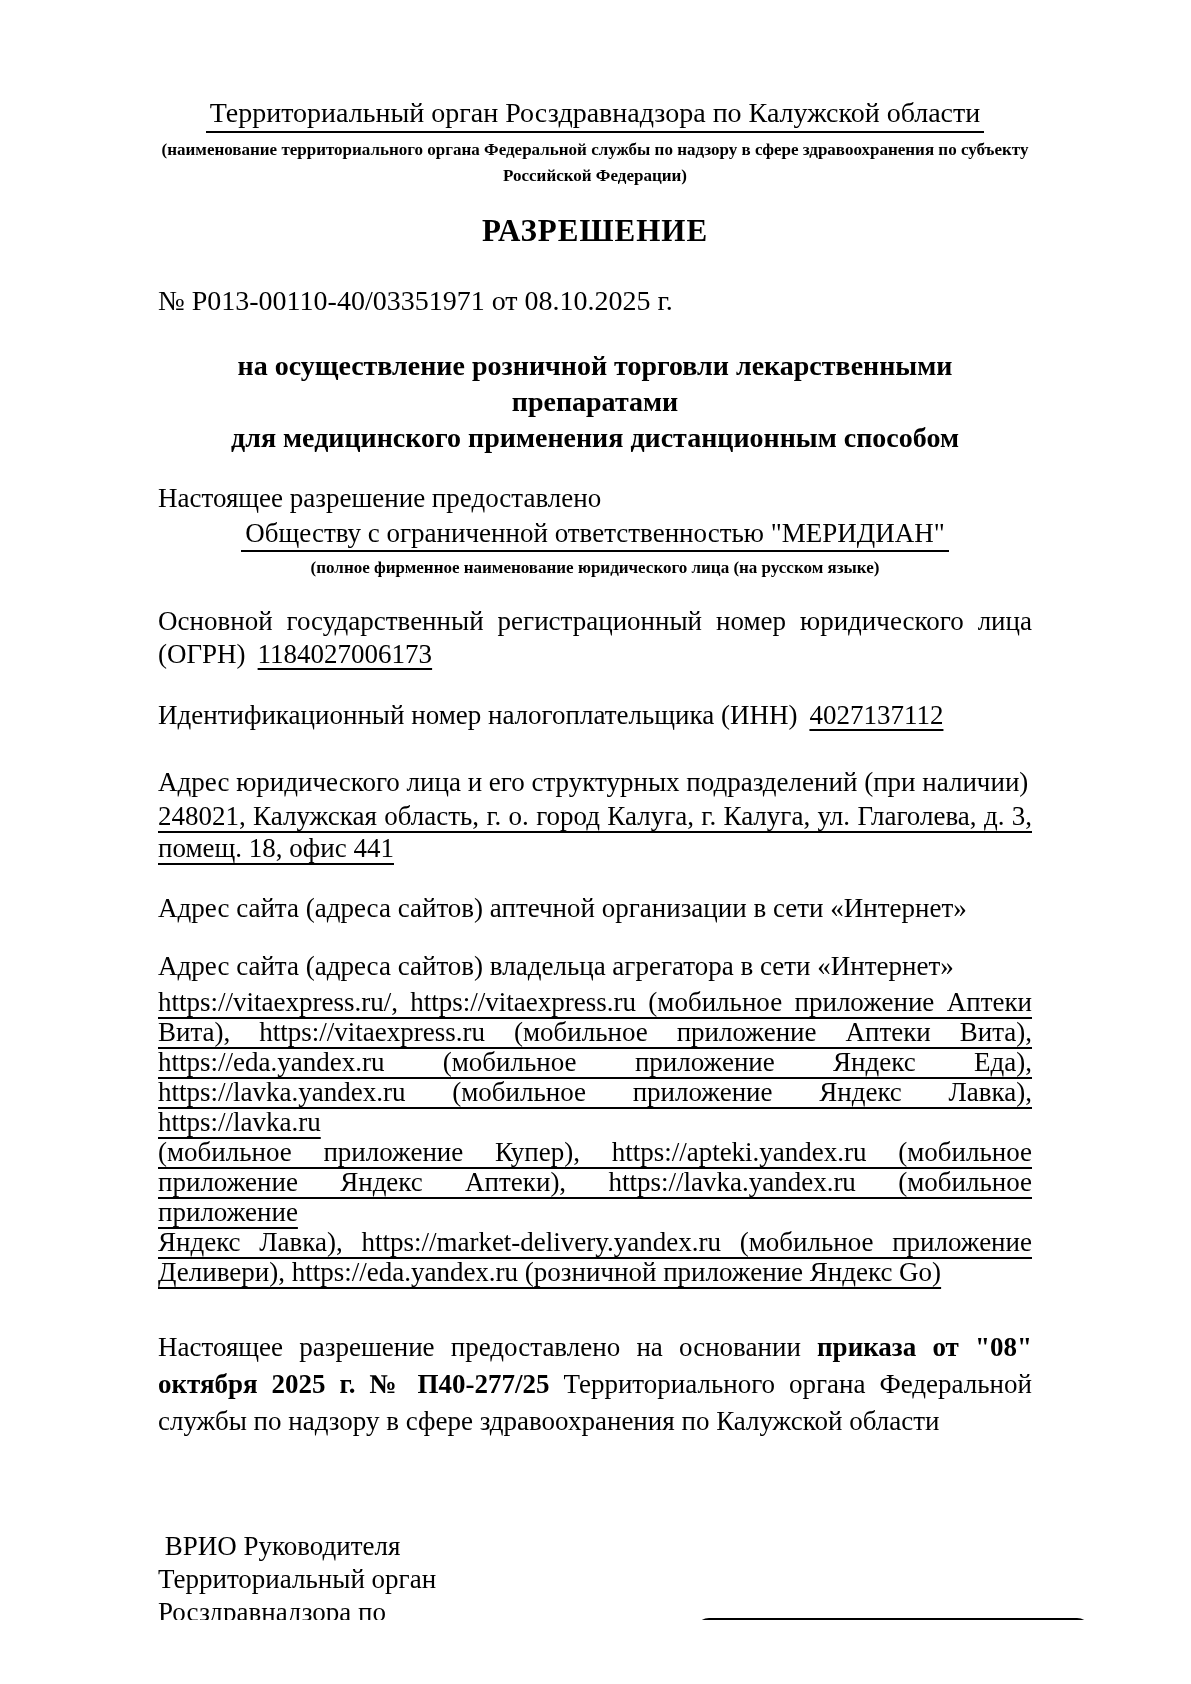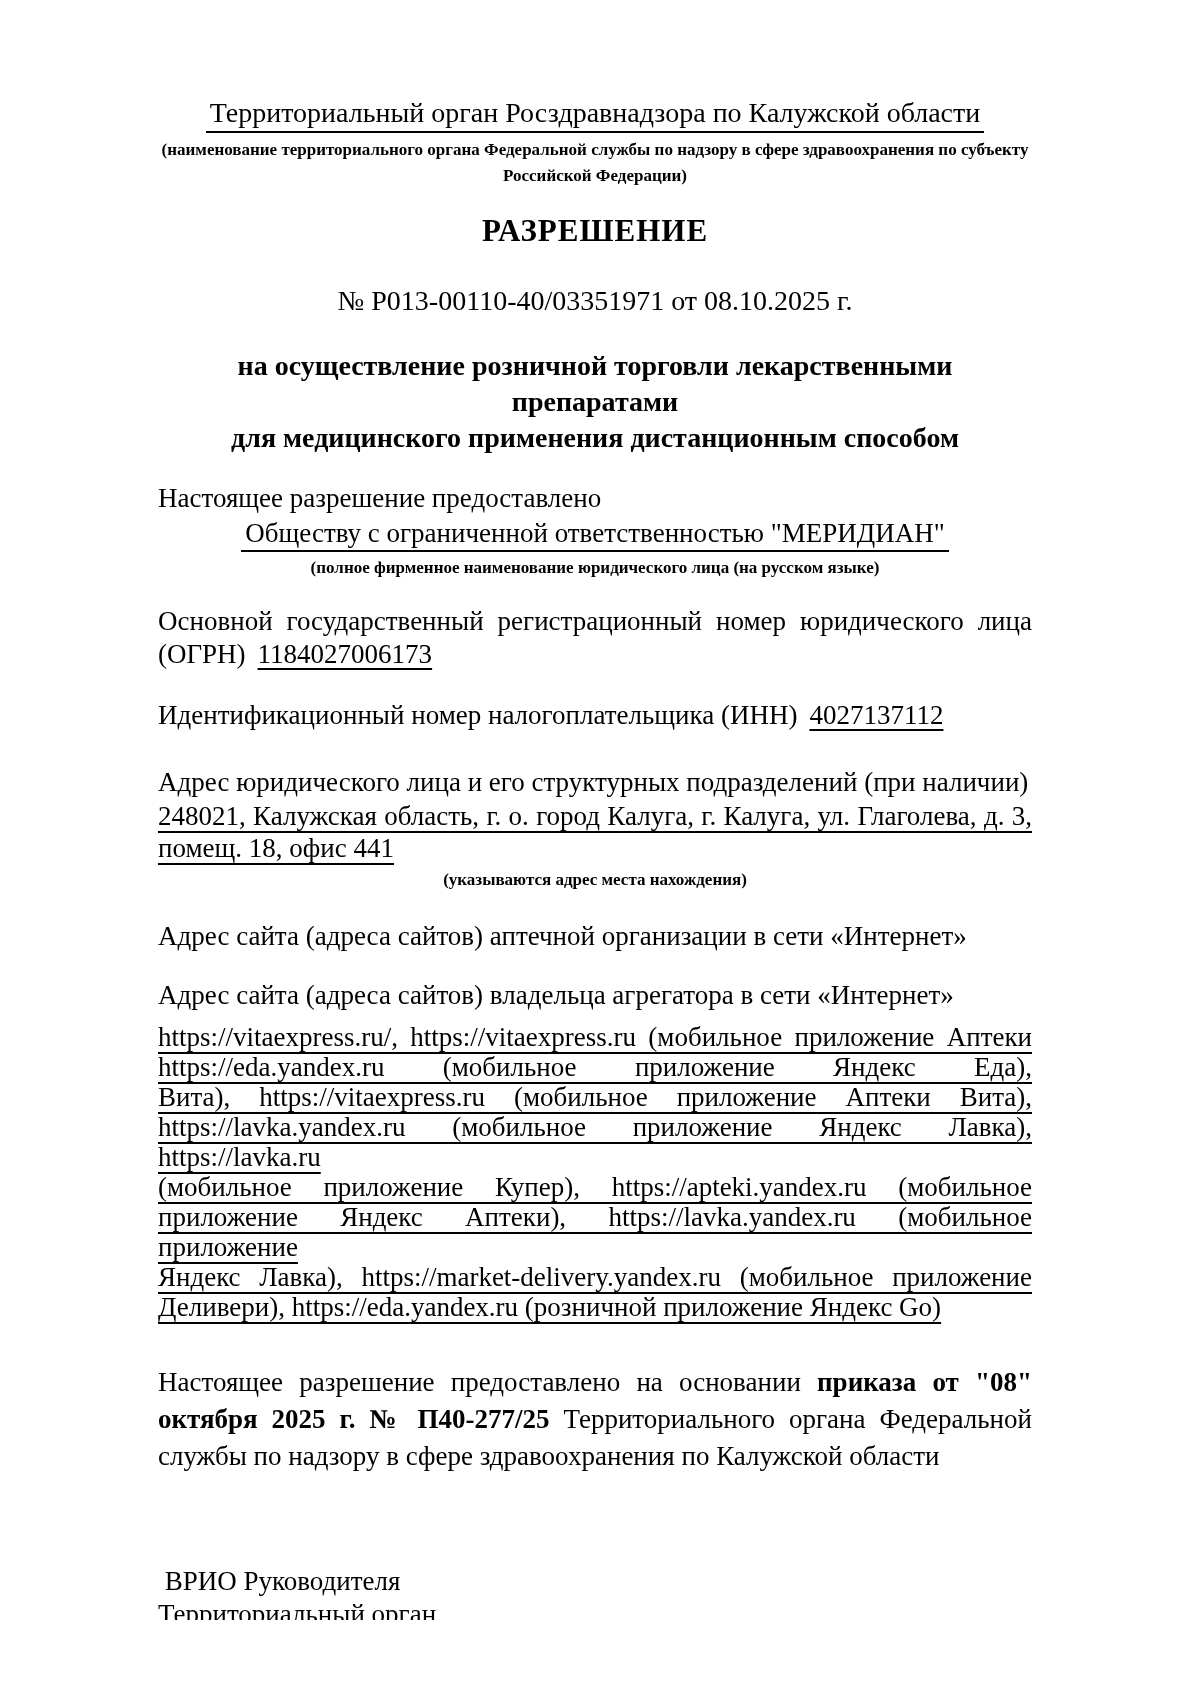--- a/index.html
+++ b/index.html
@@ -15,41 +15,41 @@
     padding: 96px 159px 0 158px;
     overflow: hidden;
   }
   .u-inline { border-bottom: 2px solid #000; padding: 0 4px 1px 4px; display: inline-block; }
   .small-caption {
     font-size: 17px; font-weight: bold; text-align: center; line-height: 1.5;
   }
   .org-name { text-align: center; font-size: 28px; }
   .org-caption { margin-top: 4px; }
   .doc-title { margin-top: 24px; text-align: center; font-weight: bold; font-size: 31px; letter-spacing: 1px; }
-  .doc-number { margin-top: 34px; text-align: center; font-size: 28px; }
+  .doc-number { margin-top: 34px; font-size: 28px; }
   .subject { margin-top: 30px; text-align: center; font-weight: bold; font-size: 28px; line-height: 1.28; }
   .intro { margin-top: 26px; }
   .company-line { text-align: center; margin-top: 2px; }
   .company-caption { margin-top: 3px; }
   .para { margin-top: 24px; }
   .just-full { text-align: justify; text-align-last: justify; }
   .value-u { text-decoration: underline; text-underline-offset: 5px; text-decoration-thickness: 1.5px; margin-left: 12px; }
   .lines-block > div {
     text-decoration: underline;
     text-underline-offset: 6px;
     text-decoration-thickness: 1.5px;
     line-height: 30px;
     text-align: justify;
   }
   .lines-block > div:not(:last-child) { text-align-last: justify; }
   .addr-label { line-height: 1.25; }
   .addr-lines > div { line-height: 32px; }
   .site-label { margin-top: 28px; }
   .url-block { margin-top: 26px; }
-  .url-block .label { margin-bottom: 10px; }
+  .url-block .label { margin-bottom: 4px; }
   .basis { margin-top: 42px; text-align: justify; line-height: 37px; }
   .basis b { font-weight: bold; }
   .sig-row { position: relative; margin-top: 90px; height: 320px; }
   .sig-block { white-space: pre-wrap; line-height: 33px; width: 340px; }
   .stamp {
     position: absolute; left: 537px; top: 88px;
     width: 396px; height: 165px;
     box-sizing: border-box;
     border: 2px solid #000;
     border-radius: 14px;
@@ -103,31 +103,30 @@
   <div class="para" style="margin-top:28px;">
     <span>Идентификационный номер налогоплательщика (ИНН)</span><span class="value-u">4027137112</span>
   </div>
 
   <div class="para" style="margin-top:34px;">
     <div class="addr-label">Адрес юридического лица и его структурных подразделений (при наличии)</div>
     <div class="lines-block addr-lines">
         <div>248021, Калужская область, г. о. город Калуга, г. Калуга, ул. Глаголева, д. 3,</div>
         <div>помещ. 18, офис 441</div>
       </div>
-    <div class="small-caption" style="margin-top:3px;">(указываются адрес места нахождения)</div>
   </div>
 
   <div class="site-label">Адрес сайта (адреса сайтов) аптечной организации в сети «Интернет»</div>
 
   <div class="url-block">
     <div class="label">Адрес сайта (адреса сайтов) владельца агрегатора в сети «Интернет»</div>
     <div class="lines-block">
         <div>https://vitaexpress.ru/, https://vitaexpress.ru (мобильное приложение Аптеки</div>
+        <div>Вита), https://vitaexpress.ru (мобильное приложение Аптеки Вита),</div>
         <div>https://eda.yandex.ru (мобильное приложение Яндекс Еда),</div>
-        <div>Вита), https://vitaexpress.ru (мобильное приложение Аптеки Вита),</div>
         <div>https://lavka.yandex.ru (мобильное приложение Яндекс Лавка), https://lavka.ru</div>
         <div>(мобильное приложение Купер), https://apteki.yandex.ru (мобильное</div>
         <div>приложение Яндекс Аптеки), https://lavka.yandex.ru (мобильное приложение</div>
         <div>Яндекс Лавка), https://market-delivery.yandex.ru (мобильное приложение</div>
         <div>Деливери), https://eda.yandex.ru (розничной приложение Яндекс Go)</div>
       </div>
   </div>
 
   <div class="basis">
     <span>Настоящее разрешение предоставлено на основании </span><b>приказа от "08" октября 2025 г. № П40-277/25</b><span> Территориального органа Федеральной службы по надзору в сфере здравоохранения по Калужской области</span>

